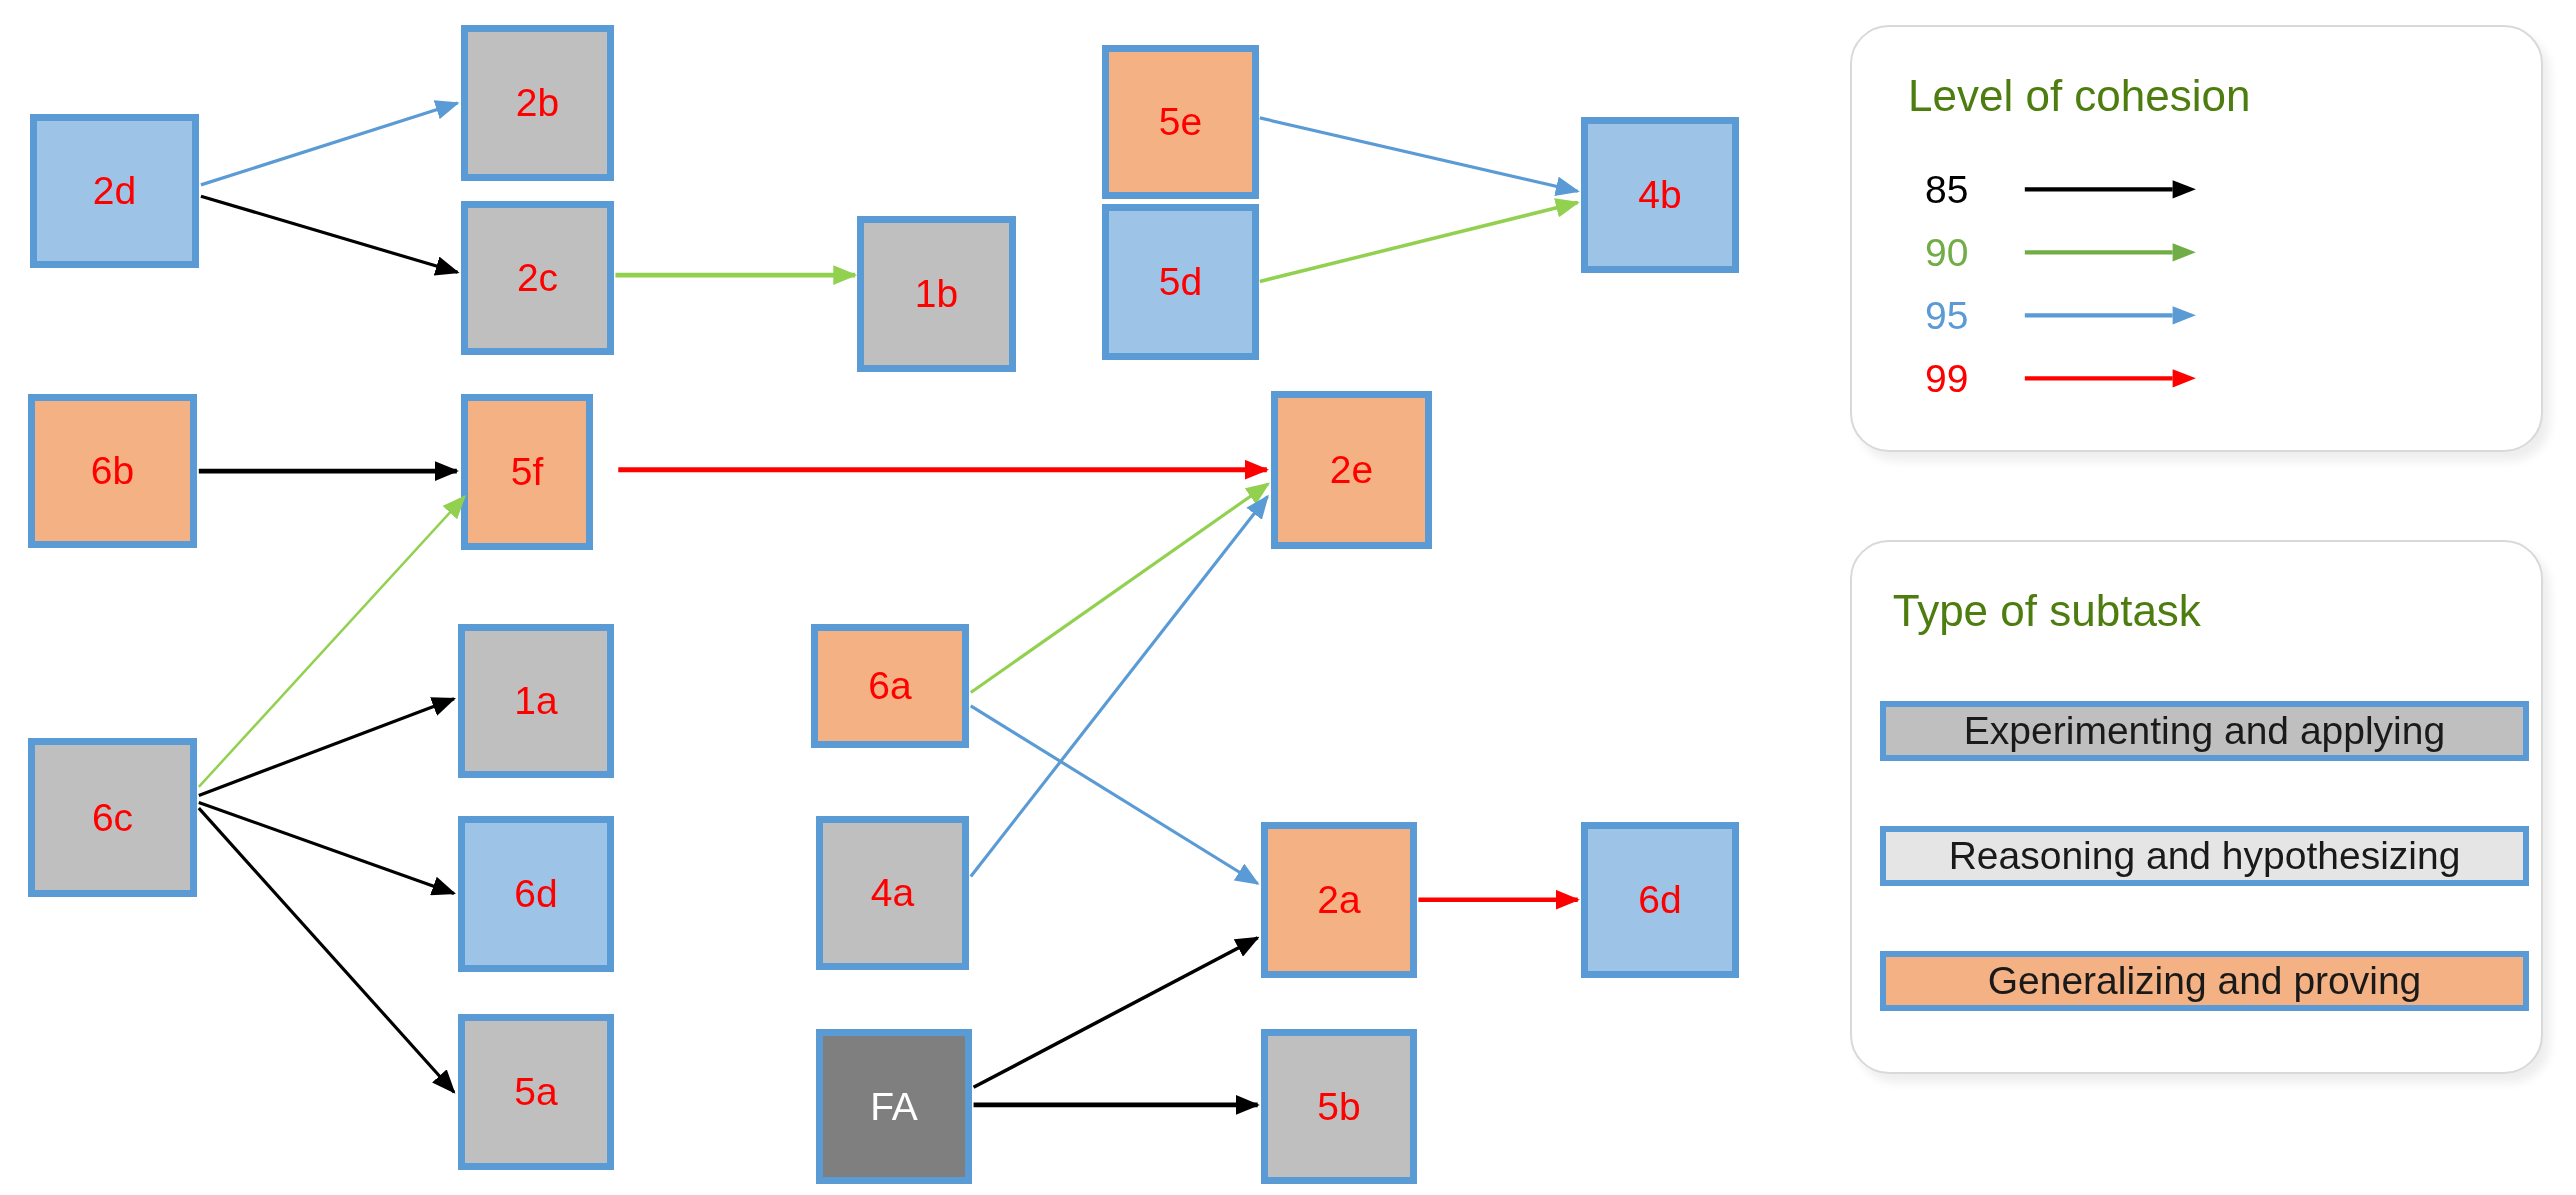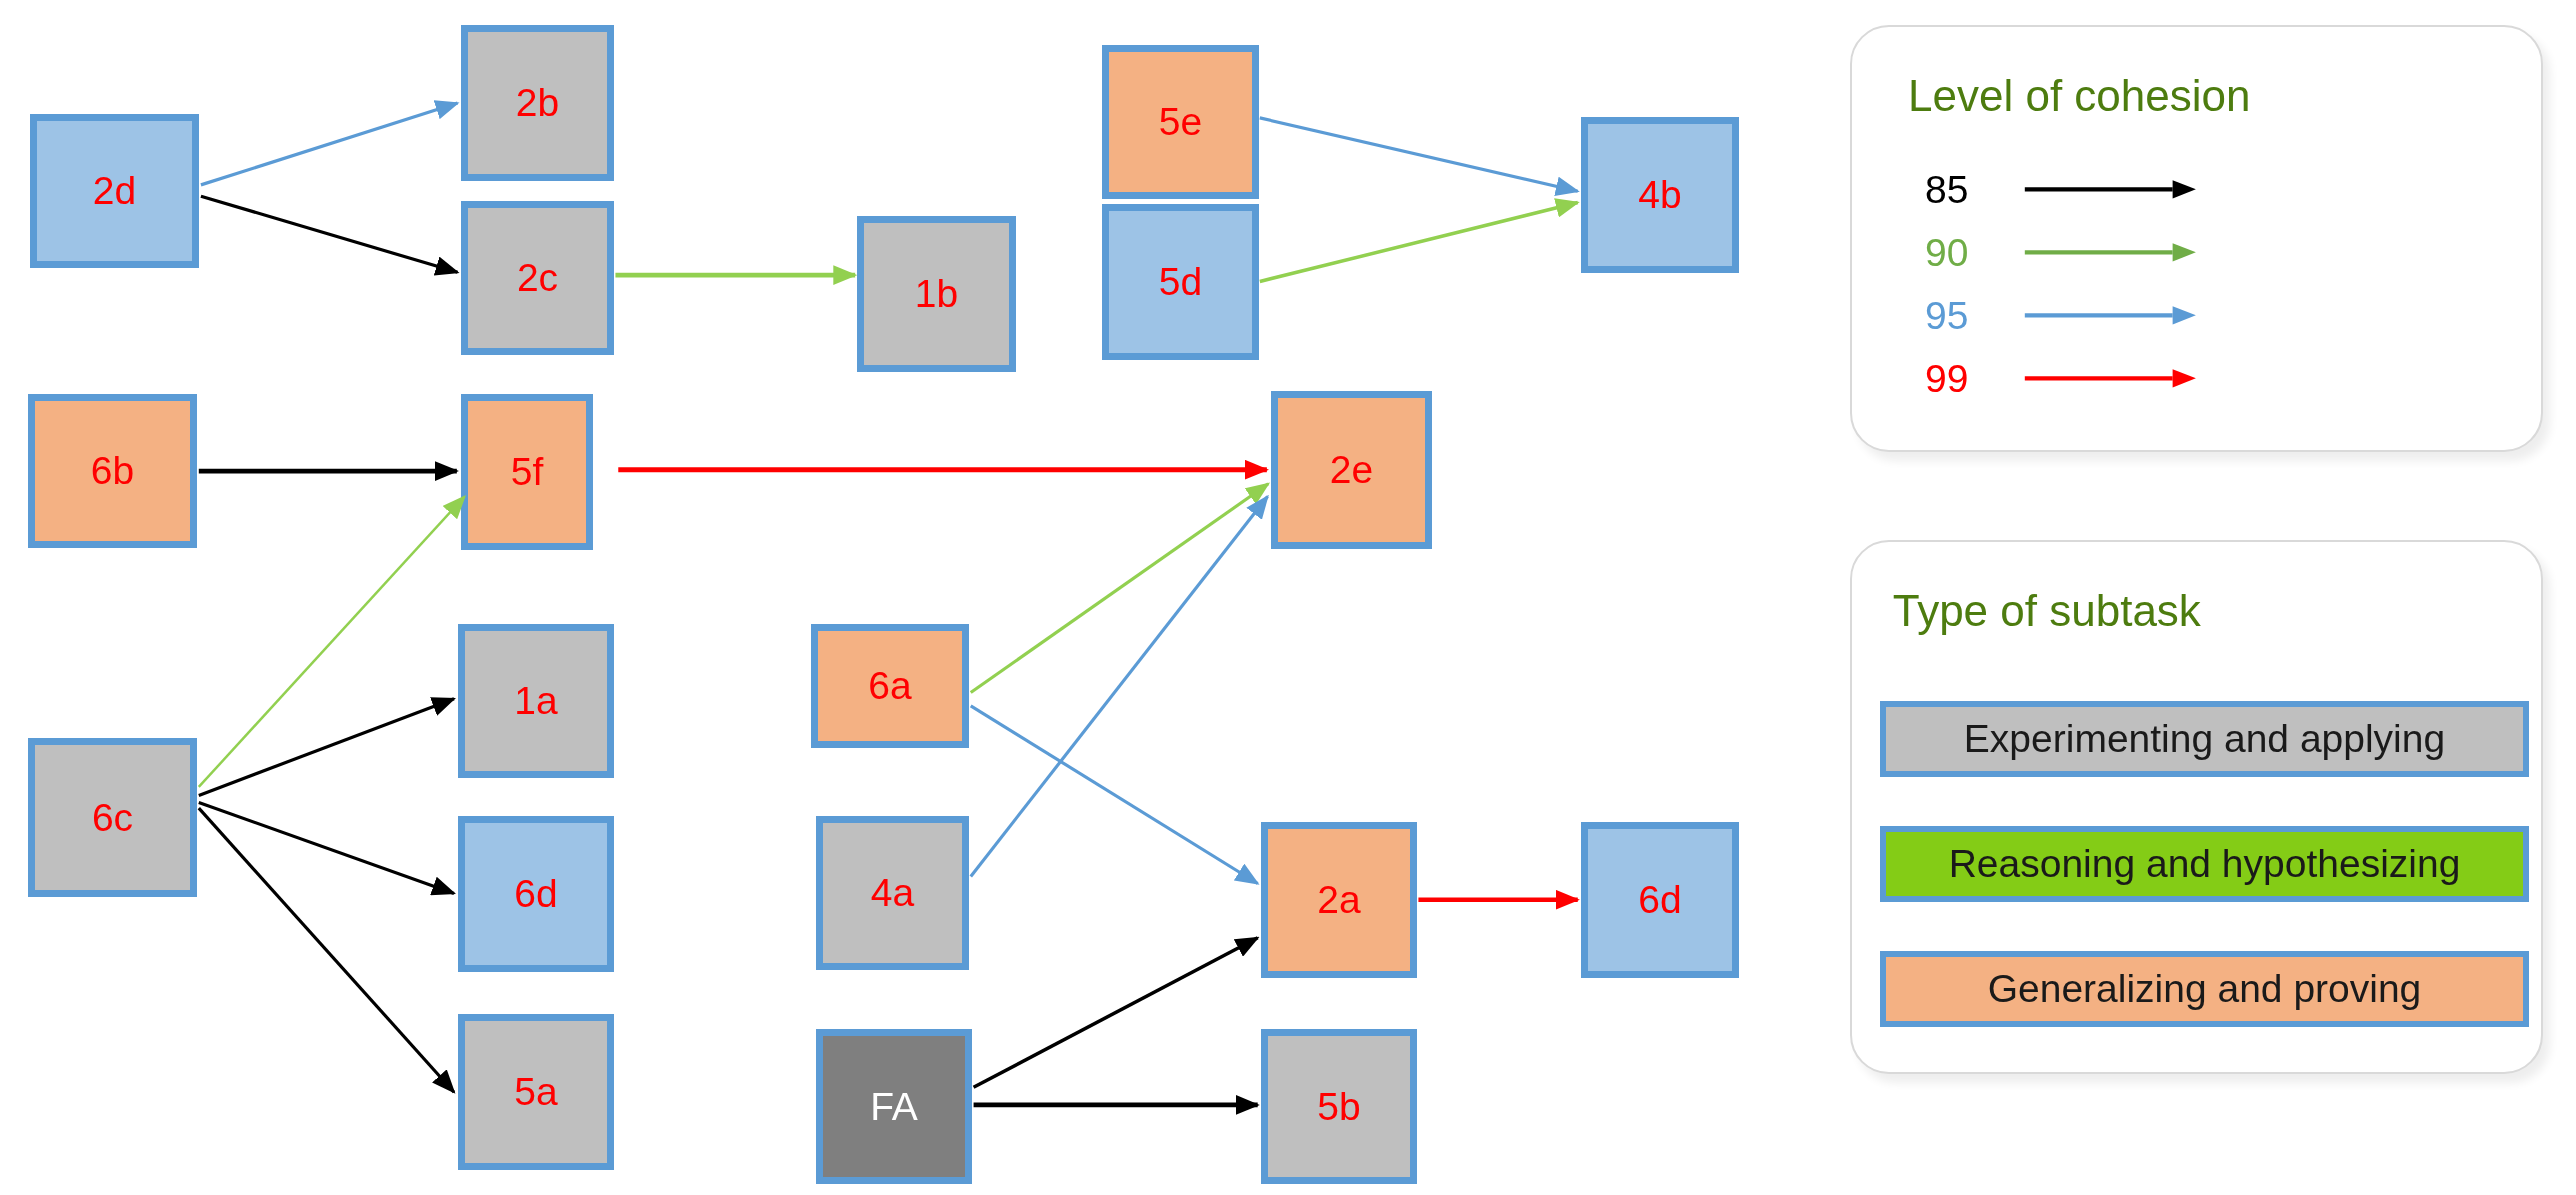--- a/index.html
+++ b/index.html
@@ -33,27 +33,27 @@
   .coh-num{width:79px;font-size:39px;margin-left:17px;}
   .coh-arrow{margin-left:18.3px;display:block;}
   .lv-85{color:#000000;}
   .lv-90{color:#70ad47;}
   .lv-95{color:#5b9bd5;}
   .lv-99{color:#ff0000;}
   #subtask-panel{left:1850px;top:540px;width:693px;height:534px;padding:44px 0 0 28px;}
   #subtask-panel .panel-title{padding-left:12.7px;}
   #subtask-bars{margin-top:65px;}
   .bar{
-    box-sizing:border-box;width:649px;height:76px;margin-bottom:49px;
+    box-sizing:border-box;width:649px;height:60px;margin-bottom:65px;
     border:6.3px solid #5b9bd5;
     display:flex;align-items:center;justify-content:center;
     font-size:39px;color:#1a1a1a;background:#bfbfbf;
   }
   .bar-experimenting{background:#bfbfbf;}
-  .bar-reasoning{background:#84cc16;}
+  .bar-reasoning{background:#e5e5e5;}
   .bar-generalizing{background:#f4b183;}
 </style>
 </head>
 <body>
 
 <div id="canvas">
 
   <div id="nodes">
       <div class="node t-reasoning" style="left: 30px; top: 114px; width: 169px; height: 154px;">2d</div>
       <div class="node t-experimenting" style="left: 461px; top: 25px; width: 153px; height: 156px;">2b</div>

